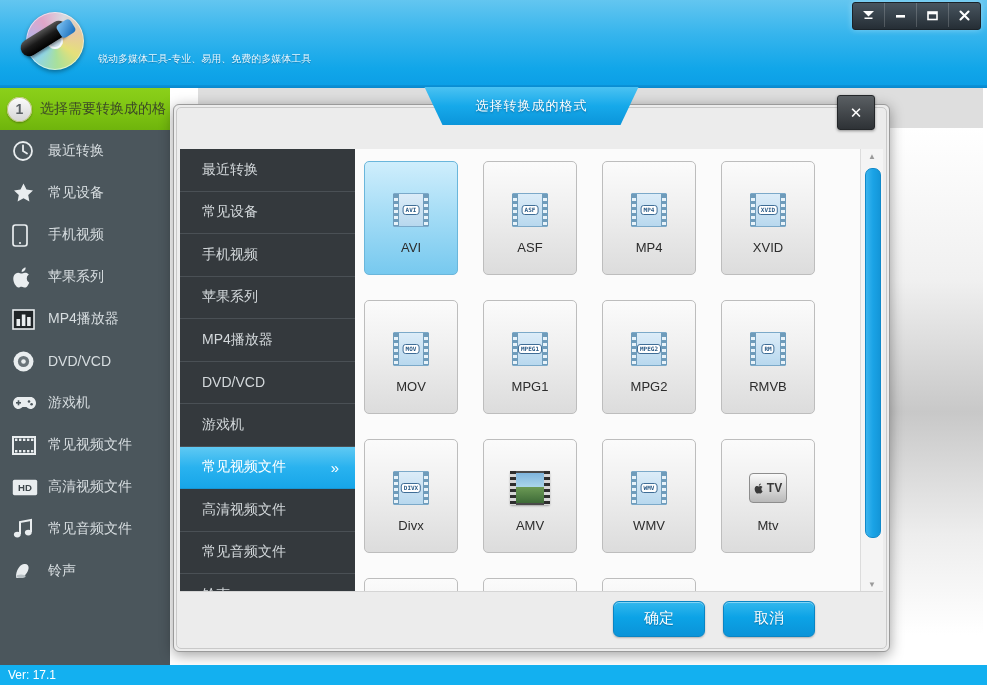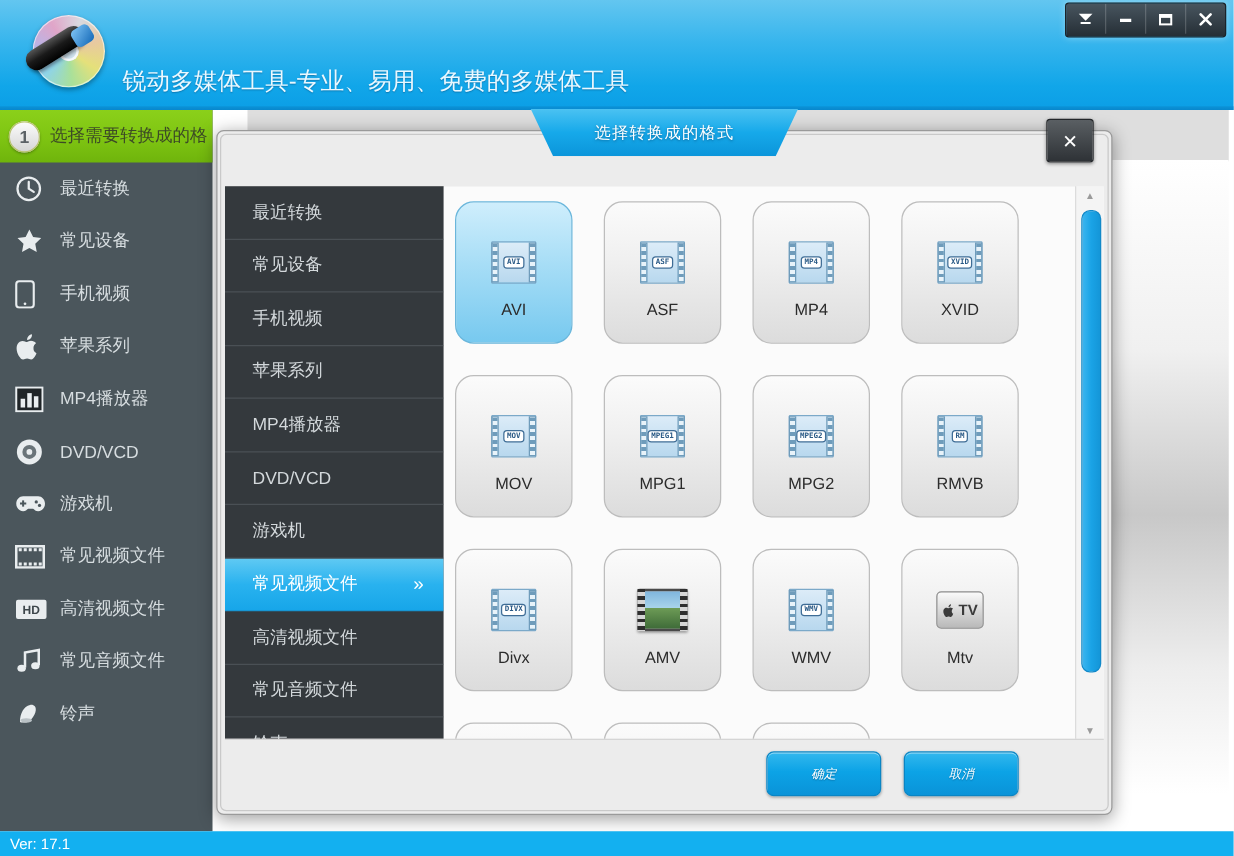--- a/index.html
+++ b/index.html
@@ -39,21 +39,21 @@
   }
   .mic-tip{
     position:absolute;left:48px;top:15px;width:16px;height:15px;border-radius:4px;
     background:linear-gradient(150deg,#7fc4f5,#1469b8);transform:rotate(-32deg);
   }
   .app-title{
     position:absolute;left:96px;top:14px;font-size:27px;font-weight:bold;color:#ffffff;
     letter-spacing:1px;text-shadow:0 1px 2px rgba(0,40,80,.45);
   }
   .app-sub{
-    position:absolute;left:98px;top:52px;font-size:19px;color:#eaf8ff;
+    position:absolute;left:98px;top:52px;font-size:10px;color:#eaf8ff;
     text-shadow:0 1px 1px rgba(0,40,80,.35);
   }
   .wincontrols{
     position:absolute;right:6px;top:2px;height:26px;display:flex;
     background:linear-gradient(180deg,#48555f,#252e35);
     border:1px solid #1b2228;border-radius:3px;overflow:hidden;
     box-shadow:0 0 6px rgba(255,255,255,.35);
   }
   .wc{
     width:31px;height:24px;display:flex;align-items:center;justify-content:center;
@@ -157,25 +157,24 @@
     background:#ececec;border-bottom:1px solid #d5d5d5;
   }
   .dlg-footbar{
     position:absolute;left:3px;right:3px;bottom:3px;height:53px;
     background:#ececec;border-top:1px solid #d5d5d5;
     display:flex;align-items:center;justify-content:flex-end;padding-right:68px;
   }
   .btn{
     width:90px;height:34px;margin-left:18px;border-radius:6px;
     background:linear-gradient(180deg,#33b8ee 0%,#0ca3e6 45%,#0a93d8 100%);
-    border:1px solid #0a85c4;color:#ffffff;font-size:10px;
+    border:1px solid #0a85c4;color:#ffffff;font-size:15px;
     display:flex;align-items:center;justify-content:center;cursor:pointer;
     text-shadow:0 1px 1px rgba(0,45,80,.4);
     box-shadow:inset 0 1px 0 rgba(255,255,255,.4),0 1px 2px rgba(0,0,0,.25);
-    font-style:italic;
   }
 
   
   .dlg-nav{
     position:absolute;left:3px;top:41px;width:175px;bottom:56px;
     background:#34393d;overflow:hidden;
   }
   .nav-item{
     height:41.5px;display:flex;align-items:center;
     border-bottom:1px solid #4a5055;color:#d3d8db;font-size:14px;cursor:pointer;
@@ -194,21 +193,21 @@
   .dlg-grid-wrap{
     position:absolute;left:178px;top:41px;right:3px;bottom:56px;
     background:#fbfbfb;overflow:hidden;
   }
   .grid{
     position:absolute;left:0;top:0;right:24px;bottom:0;
     padding:12px 0 0 9px;box-sizing:border-box;
   }
   .tile{
     width:94px;height:114px;margin:0 25px 25px 0;float:left;
-    border:1px solid #bdbdbd;border-radius:15px;
+    border:1px solid #bdbdbd;border-radius:5px;
     background:linear-gradient(180deg,#fbfbfb 0%,#f0f0f0 40%,#dcdcdc 100%);
     box-sizing:border-box;cursor:pointer;position:relative;
   }
   .tile.selected{
     background:linear-gradient(180deg,#cfeefc 0%,#a6ddf6 45%,#77c9ef 100%);
     border:1px solid #6ab6db;
   }
   .tile-ico{
     position:absolute;left:0;right:0;top:26px;height:44px;
     display:flex;align-items:center;justify-content:center;

